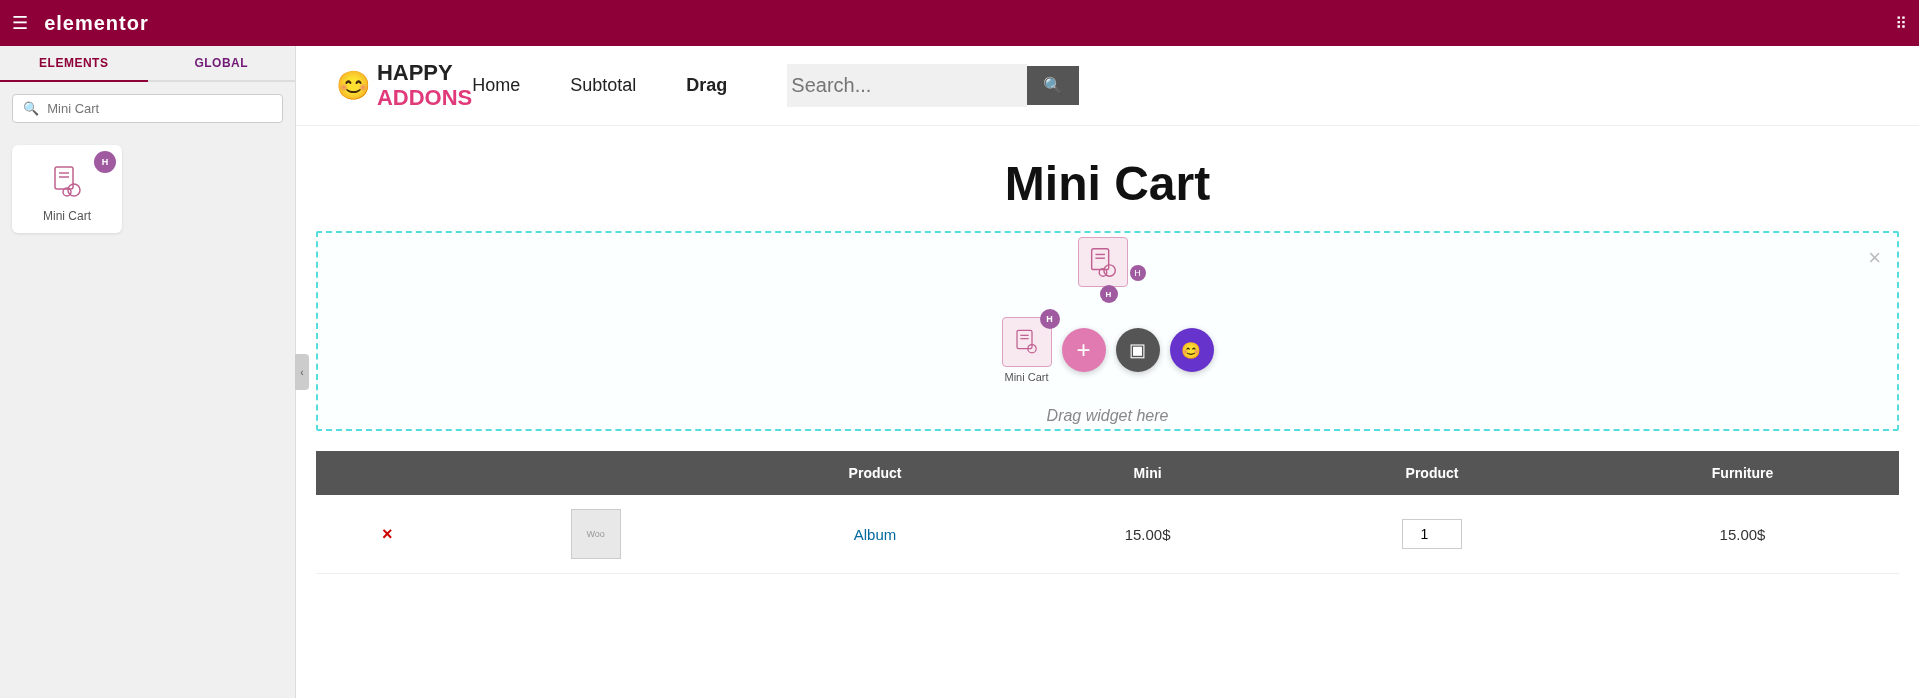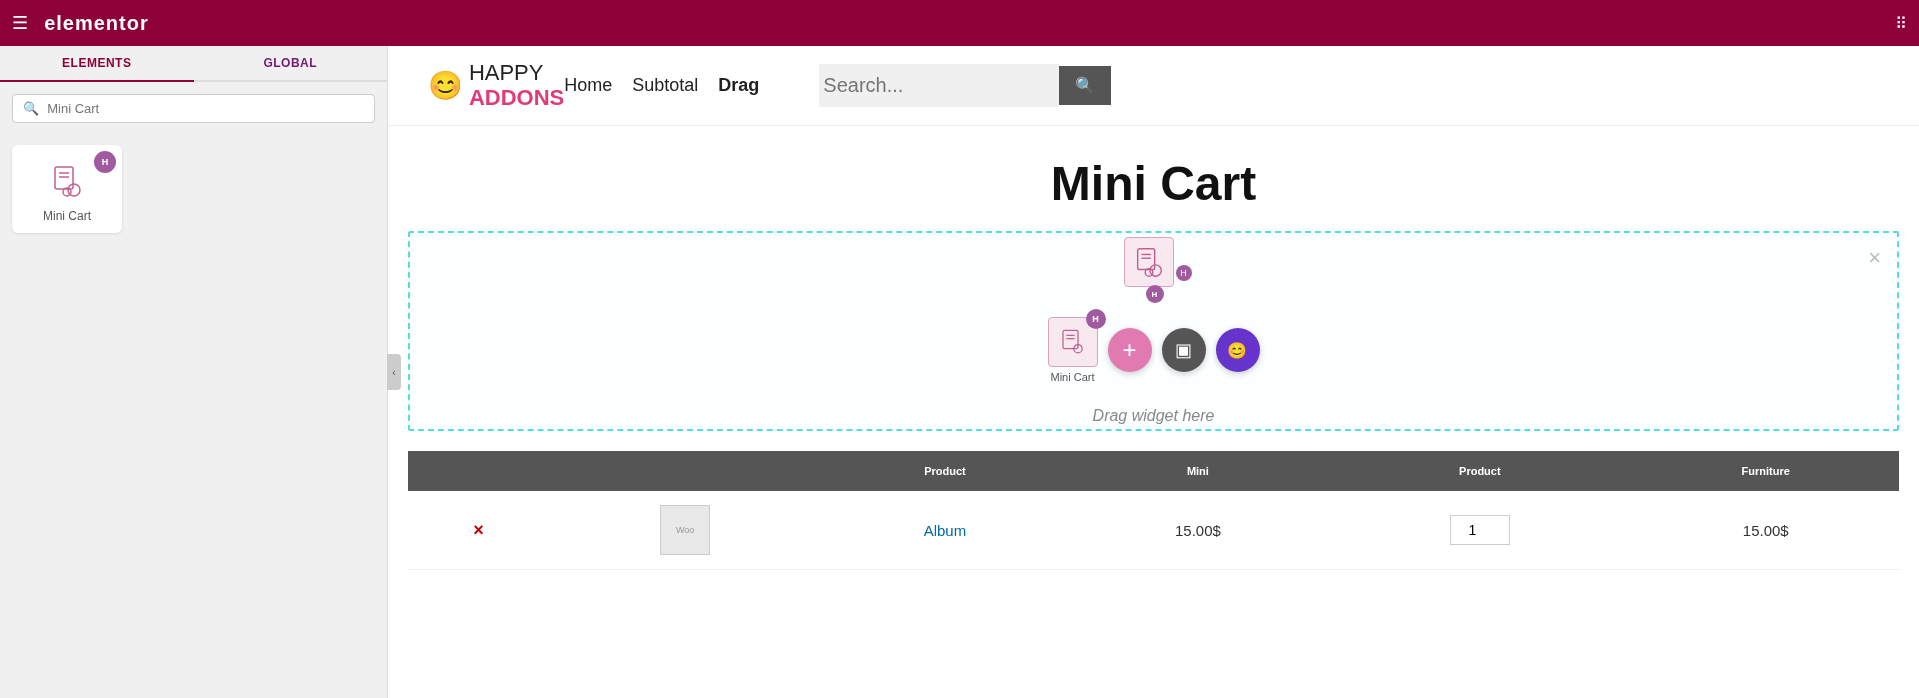--- a/index.html
+++ b/index.html
@@ -35,21 +35,21 @@
 
     
     .main-layout {
       display: flex;
       flex: 1;
       overflow: hidden;
     }
 
     
     .sidebar {
-      width: 388px;
+      width: 296px;
       background: #f0f0f0;
       flex-shrink: 0;
       display: flex;
       flex-direction: column;
       border-right: 1px solid #ddd;
       position: relative;
     }
     .sidebar-tabs {
       display: flex;
       border-bottom: 2px solid #ddd;
@@ -171,21 +171,21 @@
     .preview-header {
       display: flex;
       align-items: center;
       padding: 0 40px;
       height: 80px;
       border-bottom: 1px solid #eee;
       gap: 0;
     }
     .preview-nav {
       display: flex;
-      gap: 20px;
+      gap: 50px;
       align-items: center;
     }
     .preview-nav-item {
       font-size: 18px;
       font-weight: 500;
       color: #222;
       cursor: pointer;
     }
     .preview-nav-item.active {
       font-weight: 700;
@@ -325,21 +325,21 @@
     .cart-table {
       margin: 0 20px;
       border-collapse: collapse;
       width: calc(100% - 40px);
     }
     .cart-table thead tr {
       background: #555;
     }
     .cart-table thead th {
       color: white;
-      font-size: 11px;
+      font-size: 14px;
       padding: 14px 16px;
       font-weight: 600;
       text-align: center;
     }
     .cart-table tbody tr {
       border-bottom: 1px solid #eee;
     }
     .cart-table tbody td {
       padding: 14px 16px;
       text-align: center;
@@ -430,21 +430,21 @@
     </div>
     <div class="sidebar-collapse-handle">‹</div>
   </div>
 
   <div class="canvas-area">
 
     <div class="preview-header">
       <div class="preview-logo-row">
         <span class="logo-smiley">😊</span>
         <div class="logo-text-col">
-          <span style="font-size:22px;font-weight:400;color:#222;">HAPPY</span>
+          <span style="font-size:22px;font-weight:700;color:#222;">HAPPY</span>
           <span style="font-size:22px;font-weight:900;color:#e03a7a;">ADDONS</span>
         </div>
       </div>
       <div class="preview-nav">
         <span class="preview-nav-item">Home</span>
         <span class="preview-nav-item">Subtotal</span>
         <span class="preview-nav-item active">Drag</span>
       </div>
       <div class="preview-search-area">
         <input class="preview-search-input" type="text" placeholder="Search..." style="">

